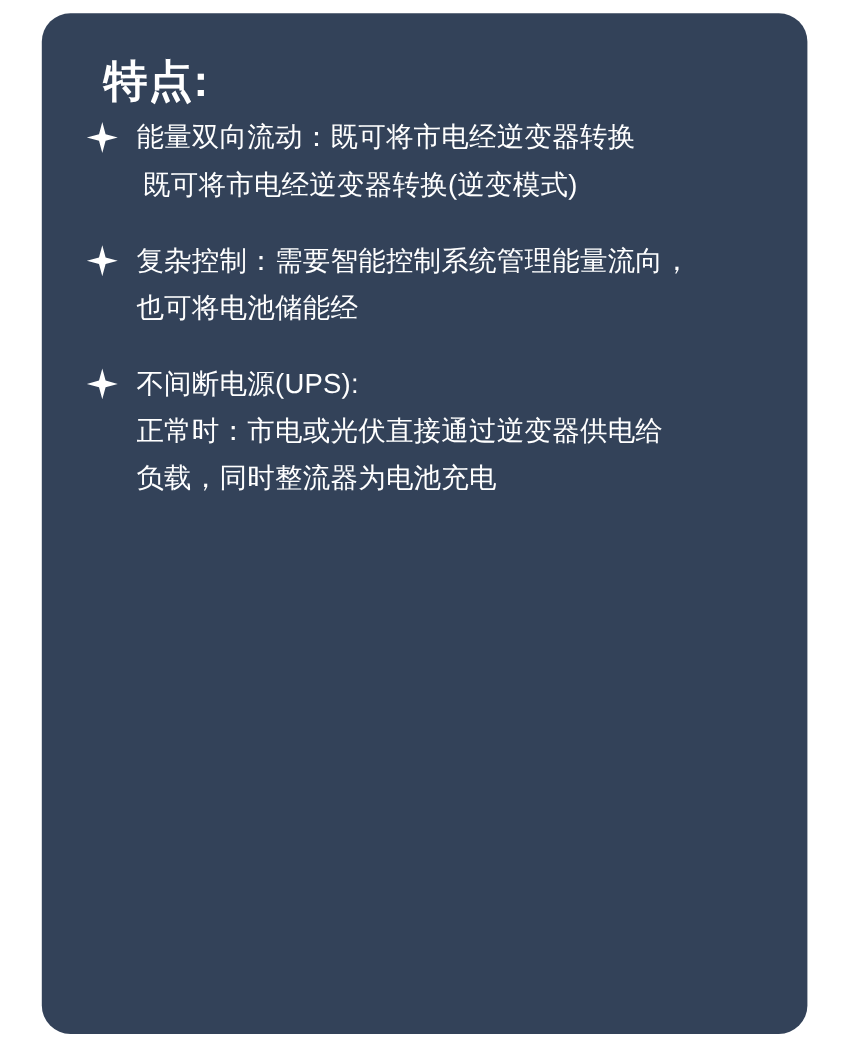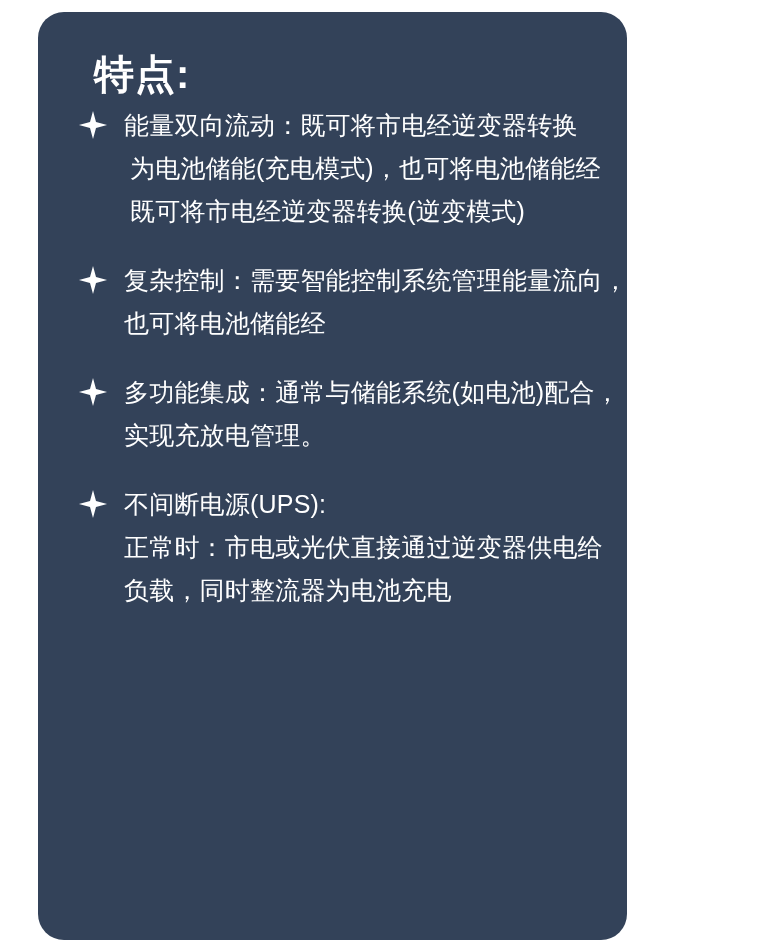--- a/index.html
+++ b/index.html
@@ -10,21 +10,21 @@
   body {
     width: 772px;
     height: 952px;
     font-family: "Liberation Sans", sans-serif;
     overflow: hidden;
   }
   .card {
     position: absolute;
     left: 38px;
     top: 12px;
-    width: 589px;
+    width: 696px;
     height: 928px;
     background: #334259;
     border-radius: 26px;
     box-sizing: border-box;
     padding: 30px 34px 20px 34px;
     color: #ffffff;
   }
   .title {
     font-size: 40px;
     font-weight: bold;
@@ -72,48 +72,36 @@
   <ul class="items">
 
     <li class="item">
       <span class="star">
         <svg viewBox="0 0 32 32" width="30" height="30" aria-hidden="true">
           <path d="M16 1 L19.2 12.8 L31 16 L19.2 19.2 L16 31 L12.8 19.2 L1 16 L12.8 12.8 Z" fill="#ffffff"></path>
         </svg>
       </span>
       <div class="lines">
         <div class="line">能量双向流动：既可将市电经逆变器转换</div>
-        <div class="line indent">为电池储能(充电模式)，也可将电池储能经</div>
         <div class="line indent">既可将市电经逆变器转换(逆变模式)</div>
       </div>
     </li>
 
     <li class="item">
       <span class="star">
         <svg viewBox="0 0 32 32" width="30" height="30" aria-hidden="true">
           <path d="M16 1 L19.2 12.8 L31 16 L19.2 19.2 L16 31 L12.8 19.2 L1 16 L12.8 12.8 Z" fill="#ffffff"></path>
         </svg>
       </span>
       <div class="lines">
         <div class="line">复杂控制：需要智能控制系统管理能量流向，</div>
         <div class="line">也可将电池储能经</div>
       </div>
     </li>
 
-    <li class="item">
-      <span class="star">
-        <svg viewBox="0 0 32 32" width="30" height="30" aria-hidden="true">
-          <path d="M16 1 L19.2 12.8 L31 16 L19.2 19.2 L16 31 L12.8 19.2 L1 16 L12.8 12.8 Z" fill="#ffffff"></path>
-        </svg>
-      </span>
-      <div class="lines">
-        <div class="line">多功能集成：通常与储能系统(如电池)配合，</div>
-        <div class="line">实现充放电管理。</div>
-      </div>
-    </li>
 
     <li class="item">
       <span class="star">
         <svg viewBox="0 0 32 32" width="30" height="30" aria-hidden="true">
           <path d="M16 1 L19.2 12.8 L31 16 L19.2 19.2 L16 31 L12.8 19.2 L1 16 L12.8 12.8 Z" fill="#ffffff"></path>
         </svg>
       </span>
       <div class="lines">
         <div class="line">不间断电源(UPS):</div>
         <div class="line">正常时：市电或光伏直接通过逆变器供电给</div>

